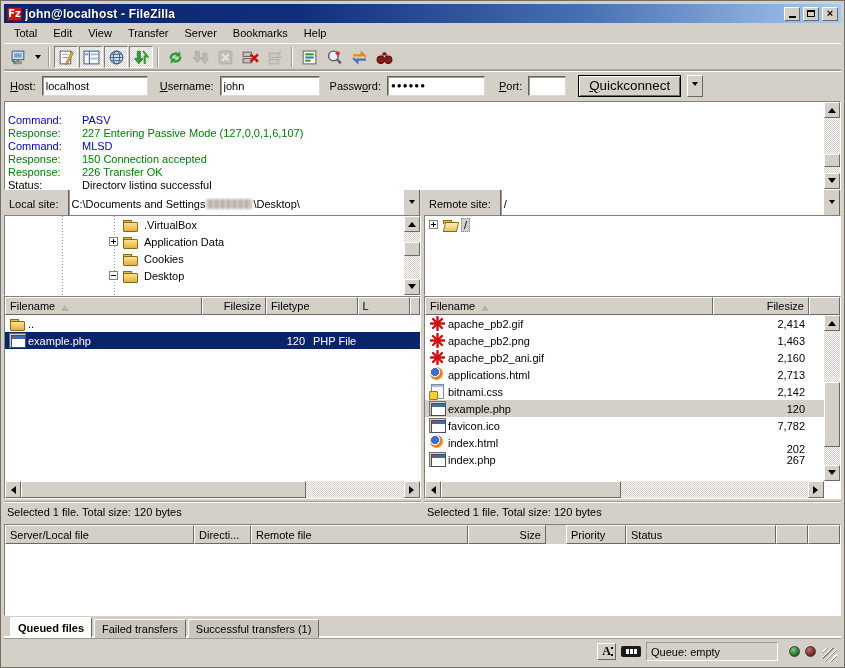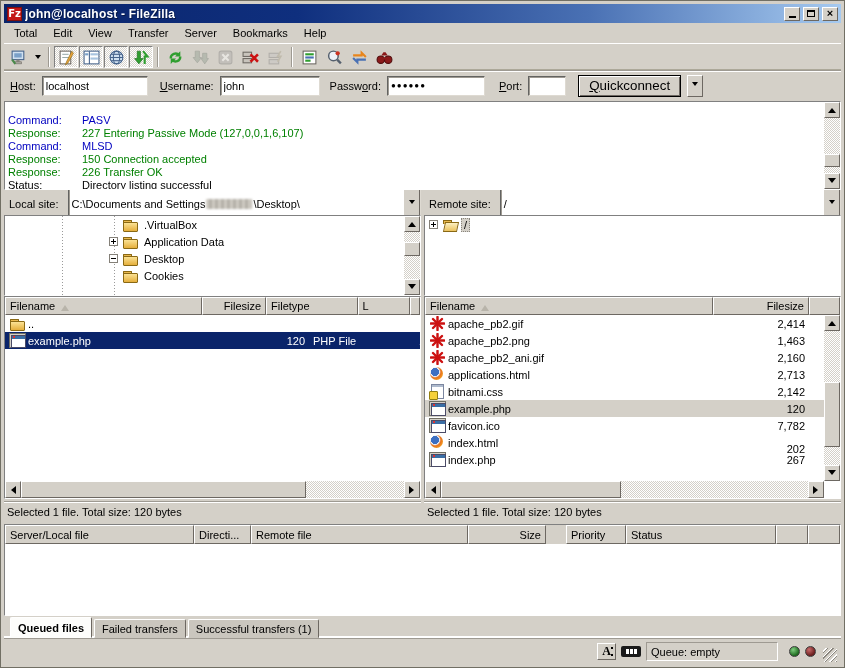--- a/index.html
+++ b/index.html
@@ -391,29 +391,29 @@
             <span class="tree-label">.VirtualBox</span>
           </div>
           <div class="tree-row">
             <span class="rowpad"></span>
             <span class="expander plus"></span>
             <span class="ficon folder"></span>
             <span class="tree-label">Application Data</span>
           </div>
           <div class="tree-row">
             <span class="rowpad"></span>
+            <span class="expander none"></span>
+            <span class="ficon folder"></span>
+            <span class="tree-label">Cookies</span>
+          </div>
+          <div class="tree-row">
+            <span class="rowpad"></span>
             <span class="expander "></span>
             <span class="ficon folder"></span>
             <span class="tree-label">Desktop</span>
-          </div>
-          <div class="tree-row">
-            <span class="rowpad"></span>
-            <span class="expander none"></span>
-            <span class="ficon folder"></span>
-            <span class="tree-label">Cookies</span>
           </div>
           <div class="vsb">
           <div class="sb-btn raised sb-up">
               <span class="t-up"></span>
             </div>
           <div class="sb-thumb-v raised" style="top:26px;height:14px"></div>
           <div class="sb-btn raised sb-down">
               <span class="t-down"></span>
             </div>
         </div>

